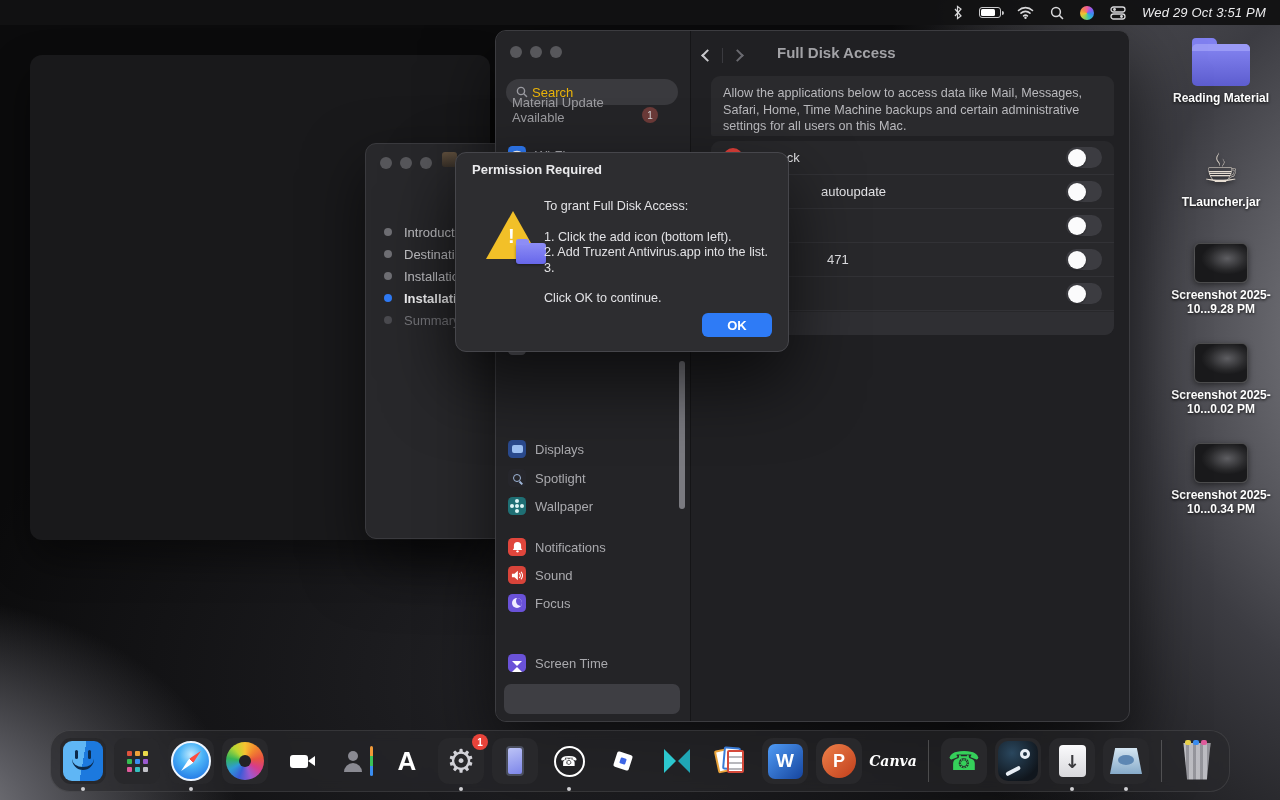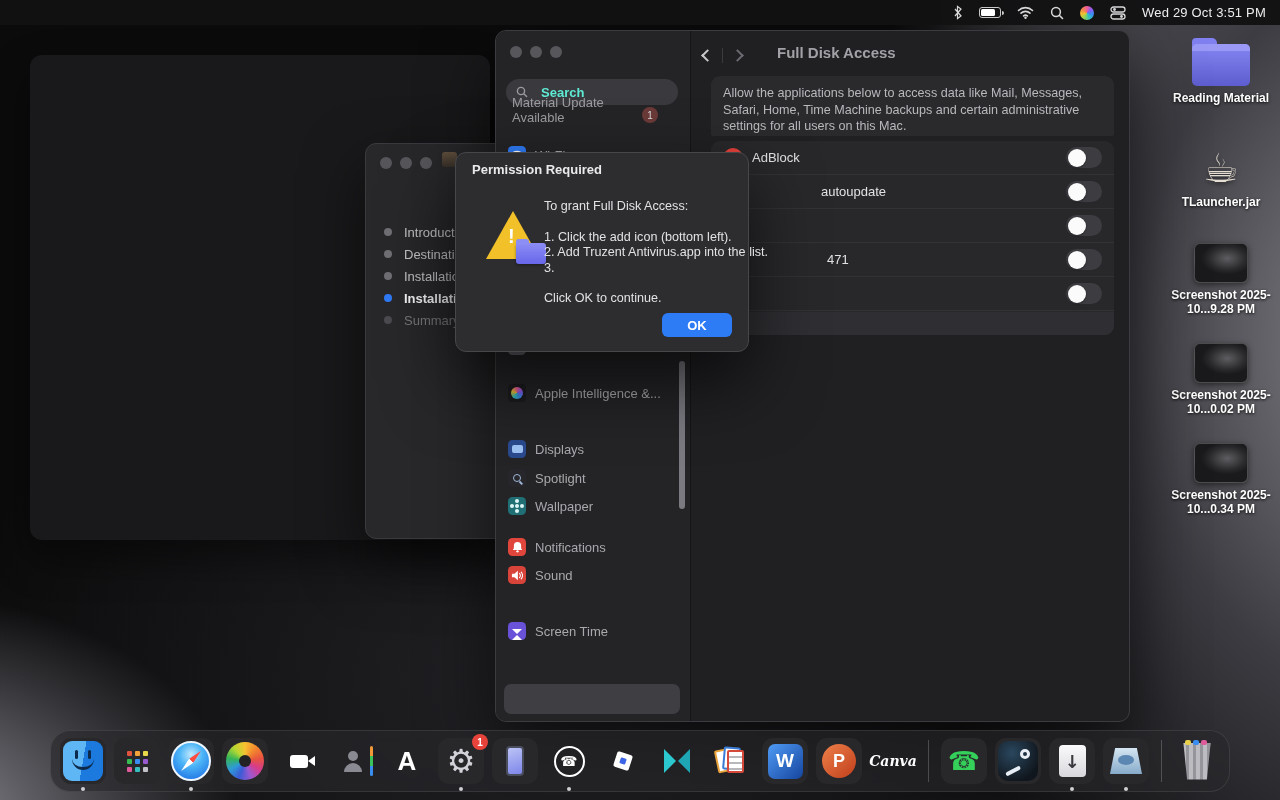--- a/index.html
+++ b/index.html
@@ -26,21 +26,21 @@
   .apple i { position:absolute; left:0; top:3px; width:12px; height:12px; background:#f2f2f2; border-radius:45% 45% 48% 48%; }
   .apple i::after { content:""; position:absolute; right:-3px; top:2px; width:6px; height:6px; background:rgba(18,18,19,1); border-radius:50%; }
   .apple b { position:absolute; left:6px; top:-1px; width:4px; height:4px; background:#f2f2f2; border-radius:60% 0 60% 0; }
   .mb-right { margin-left:auto; display:flex; align-items:center; gap:16px; padding-right:14px; }
   .mb-right svg { display:block; }
   .batt { width:22px; height:11px; border:1px solid #c8c8ca; border-radius:3px; position:relative; }
   .batt i { position:absolute; left:1px; top:1px; bottom:1px; width:70%; background:#fff; border-radius:1.5px; }
   .batt::after { content:""; position:absolute; right:-4px; top:3px; width:2px; height:4px; background:#c8c8ca; border-radius:0 2px 2px 0; }
   .siri { width:14px; height:14px; border-radius:50%;
     background:conic-gradient(#f25c9b,#8a5cf2,#3a8df0,#35c0c0,#8ad45a,#f2c231,#f2864a,#f25c9b); filter:blur(.4px); }
-  .clock { font-size:13px; letter-spacing:.2px; }
+  .clock { font-size:13px; letter-spacing:.2px;font-style:italic; }
 
   
   .lights { display:flex; gap:8px; }
   .lights b { width:12px; height:12px; border-radius:50%; background:#57575b; }
 
   
   .installer { position:absolute; left:365px; top:143px; width:325px; height:396px; z-index:10;
     background:#28282b; border-radius:11px; border:1px solid #3a3a3e; box-shadow:0 24px 60px rgba(0,0,0,.55); }
   .installer .lights { position:absolute; left:14px; top:13px; }
   .proxy-icon { position:absolute; left:76px; top:8px; width:15px; height:15px; border-radius:3px;
@@ -51,21 +51,21 @@
   .step.current b { background:#2f7bf6; }
   .step.pending { color:#77777c; }
   .step.pending b { background:#4a4a4f; }
 
   
   .settings { position:absolute; left:495px; top:30px; width:635px; height:692px; z-index:20;
     background:#202023; border-radius:11px; border:1px solid #3c3c40; box-shadow:0 30px 70px rgba(0,0,0,.6); overflow:hidden; }
   .sidebar { position:absolute; left:0; top:0; width:195px; height:100%; background:#242427; border-right:1px solid #151517; }
   .sidebar .lights { position:absolute; left:14px; top:15px; }
   .search { position:absolute; left:10px; top:48px; width:172px; height:26px; border-radius:13px;
-    background:#3a3a3e; display:flex; align-items:center; gap:13px; padding:0 10px; color:#5eead4; font-size:13px;font-weight:bold; }
+    background:#3a3a3e; display:flex; align-items:center; gap:4px; padding:0 10px; color:#eab308; font-size:13px; }
   .sw-update { position:absolute; left:16px; top:64px; width:170px; color:#9c9ca0; font-size:13px; line-height:15px; }
   .sw-badge { position:absolute; right:24px; top:12px; width:16px; height:16px; border-radius:50%;
     background:#6b3a38; color:#d8d8da; font-size:10px; display:flex; align-items:center; justify-content:center; }
   .sb-item { position:absolute; left:12px; width:172px; height:24px; display:flex; align-items:center; gap:9px;
     color:#a9a9ad; font-size:13px; white-space:nowrap; overflow:hidden; }
   .sb-item .lbl { overflow:hidden; text-overflow:ellipsis; }
   .sb-sel { position:absolute; left:8px; top:653px; width:176px; height:30px; border-radius:7px; background:#3e3e43; }
   .sb-item.selected { color:#e4e4e7; }
   .ic { width:18px; height:18px; border-radius:4.5px; flex:0 0 auto; display:flex; align-items:center; justify-content:center; position:relative; }
   .ic svg { display:block; }
@@ -103,21 +103,21 @@
   .row .app-label { color:#e2e2e5; font-size:13px; }
   .row.shift .app-label { margin-left:98px; }
   .row.shift2 .app-label { margin-left:104px; }
   .adblock { width:20px; height:20px; border-radius:50%; background:#e2403a; margin-right:9px; display:flex; align-items:center; justify-content:center; }
   .adblock b { width:8px; height:11px; background:#fff; border-radius:3px; }
   .toggle { width:36px; height:21px; border-radius:11px; background:#3c3c41; margin-left:auto; position:relative; }
   .toggle b { position:absolute; left:1.5px; top:1.5px; width:18px; height:18px; border-radius:50%; background:#fbfbfc; box-shadow:0 1px 2px rgba(0,0,0,.4); }
   .list-footer { position:absolute; left:0; right:0; bottom:0; height:23px; background:#2f2f33; }
 
   
-  .dialog { position:absolute; left:455px; top:152px; width:294px; height:200px; z-index:40;
+  .dialog { position:absolute; left:455px; top:152px; width:334px; height:200px; z-index:40;
     background:#2d2d30; border-radius:11px; border:1px solid #46464b; box-shadow:0 30px 70px rgba(0,0,0,.65); }
   .dlg-title { position:absolute; left:16px; top:9px; font-size:13px; font-weight:700; color:#eaeaec; }
   .warn { position:absolute; left:28px; top:56px; width:64px; height:58px; }
   .tri { position:absolute; left:2px; top:2px; width:0; height:0;
     border-left:27px solid transparent; border-right:27px solid transparent; border-bottom:48px solid #f2c028; }
   .tri-mark { position:absolute; left:24px; top:16px; color:#fff; font-weight:800; font-size:20px; }
   .wfolder { position:absolute; left:32px; top:34px; width:30px; height:21px; border-radius:3px;
     background:linear-gradient(180deg,#8d8df6,#6767ea); box-shadow:0 1px 3px rgba(0,0,0,.4); }
   .wfolder::before { content:""; position:absolute; left:0; top:-4px; width:13px; height:6px; background:#8d8df6; border-radius:2.5px 3px 0 0; }
   .dlg-body { position:absolute; left:88px; top:46px; width:268px; font-size:12.6px; line-height:15.4px;
@@ -311,26 +311,20 @@
           </svg>
         </span>
         <span class="lbl">Wi-Fi</span>
       </div>
     <div class="sb-item" style="top:303px">
         <span class="ic ic-menubar">
           <i style="width:11px;height:8px;background:#f0f0f2;border-radius:2px;border-top:3px solid #c8c8cc"></i>
         </span>
         <span class="lbl">Menu Bar</span>
       </div>
-    <div class="sb-item" style="top:350px">
-        <span class="ic ic-ai">
-          <i></i>
-        </span>
-        <span class="lbl">Apple Intelligence &amp;...</span>
-      </div>
     <div class="sb-item" style="top:406px">
         <span class="ic ic-displays">
           <i></i>
         </span>
         <span class="lbl">Displays</span>
       </div>
     <div class="sb-item" style="top:435px">
         <span class="ic ic-spot">
           <i></i>
         </span>
@@ -353,21 +347,27 @@
       </div>
     <div class="sb-item" style="top:504px">
         <span class="ic ic-notif">
           <svg width="11" height="12" viewBox="0 0 14 15">
             <path d="M7 1a4.6 4.6 0 0 0-4.6 4.6v3.6L1 11.4h12l-1.4-2.2V5.6A4.6 4.6 0 0 0 7 1z" fill="#fff"></path>
             <circle cx="7" cy="13" r="1.5" fill="#fff"></circle>
           </svg>
         </span>
         <span class="lbl">Notifications</span>
       </div>
-    <div class="sb-item" style="top:588px">
+    <div class="sb-item" style="top:560px">
+        <span class="ic ic-focus">
+          <i></i>
+        </span>
+        <span class="lbl">Focus</span>
+      </div>
+    <div class="sb-item" style="top:620px">
         <span class="ic ic-time">
           <i></i>
         </span>
         <span class="lbl">Screen Time</span>
       </div>
     <div class="sb-sel"></div>
     <div class="scrollbar"></div>
   </div>
 
   <div class="content">

